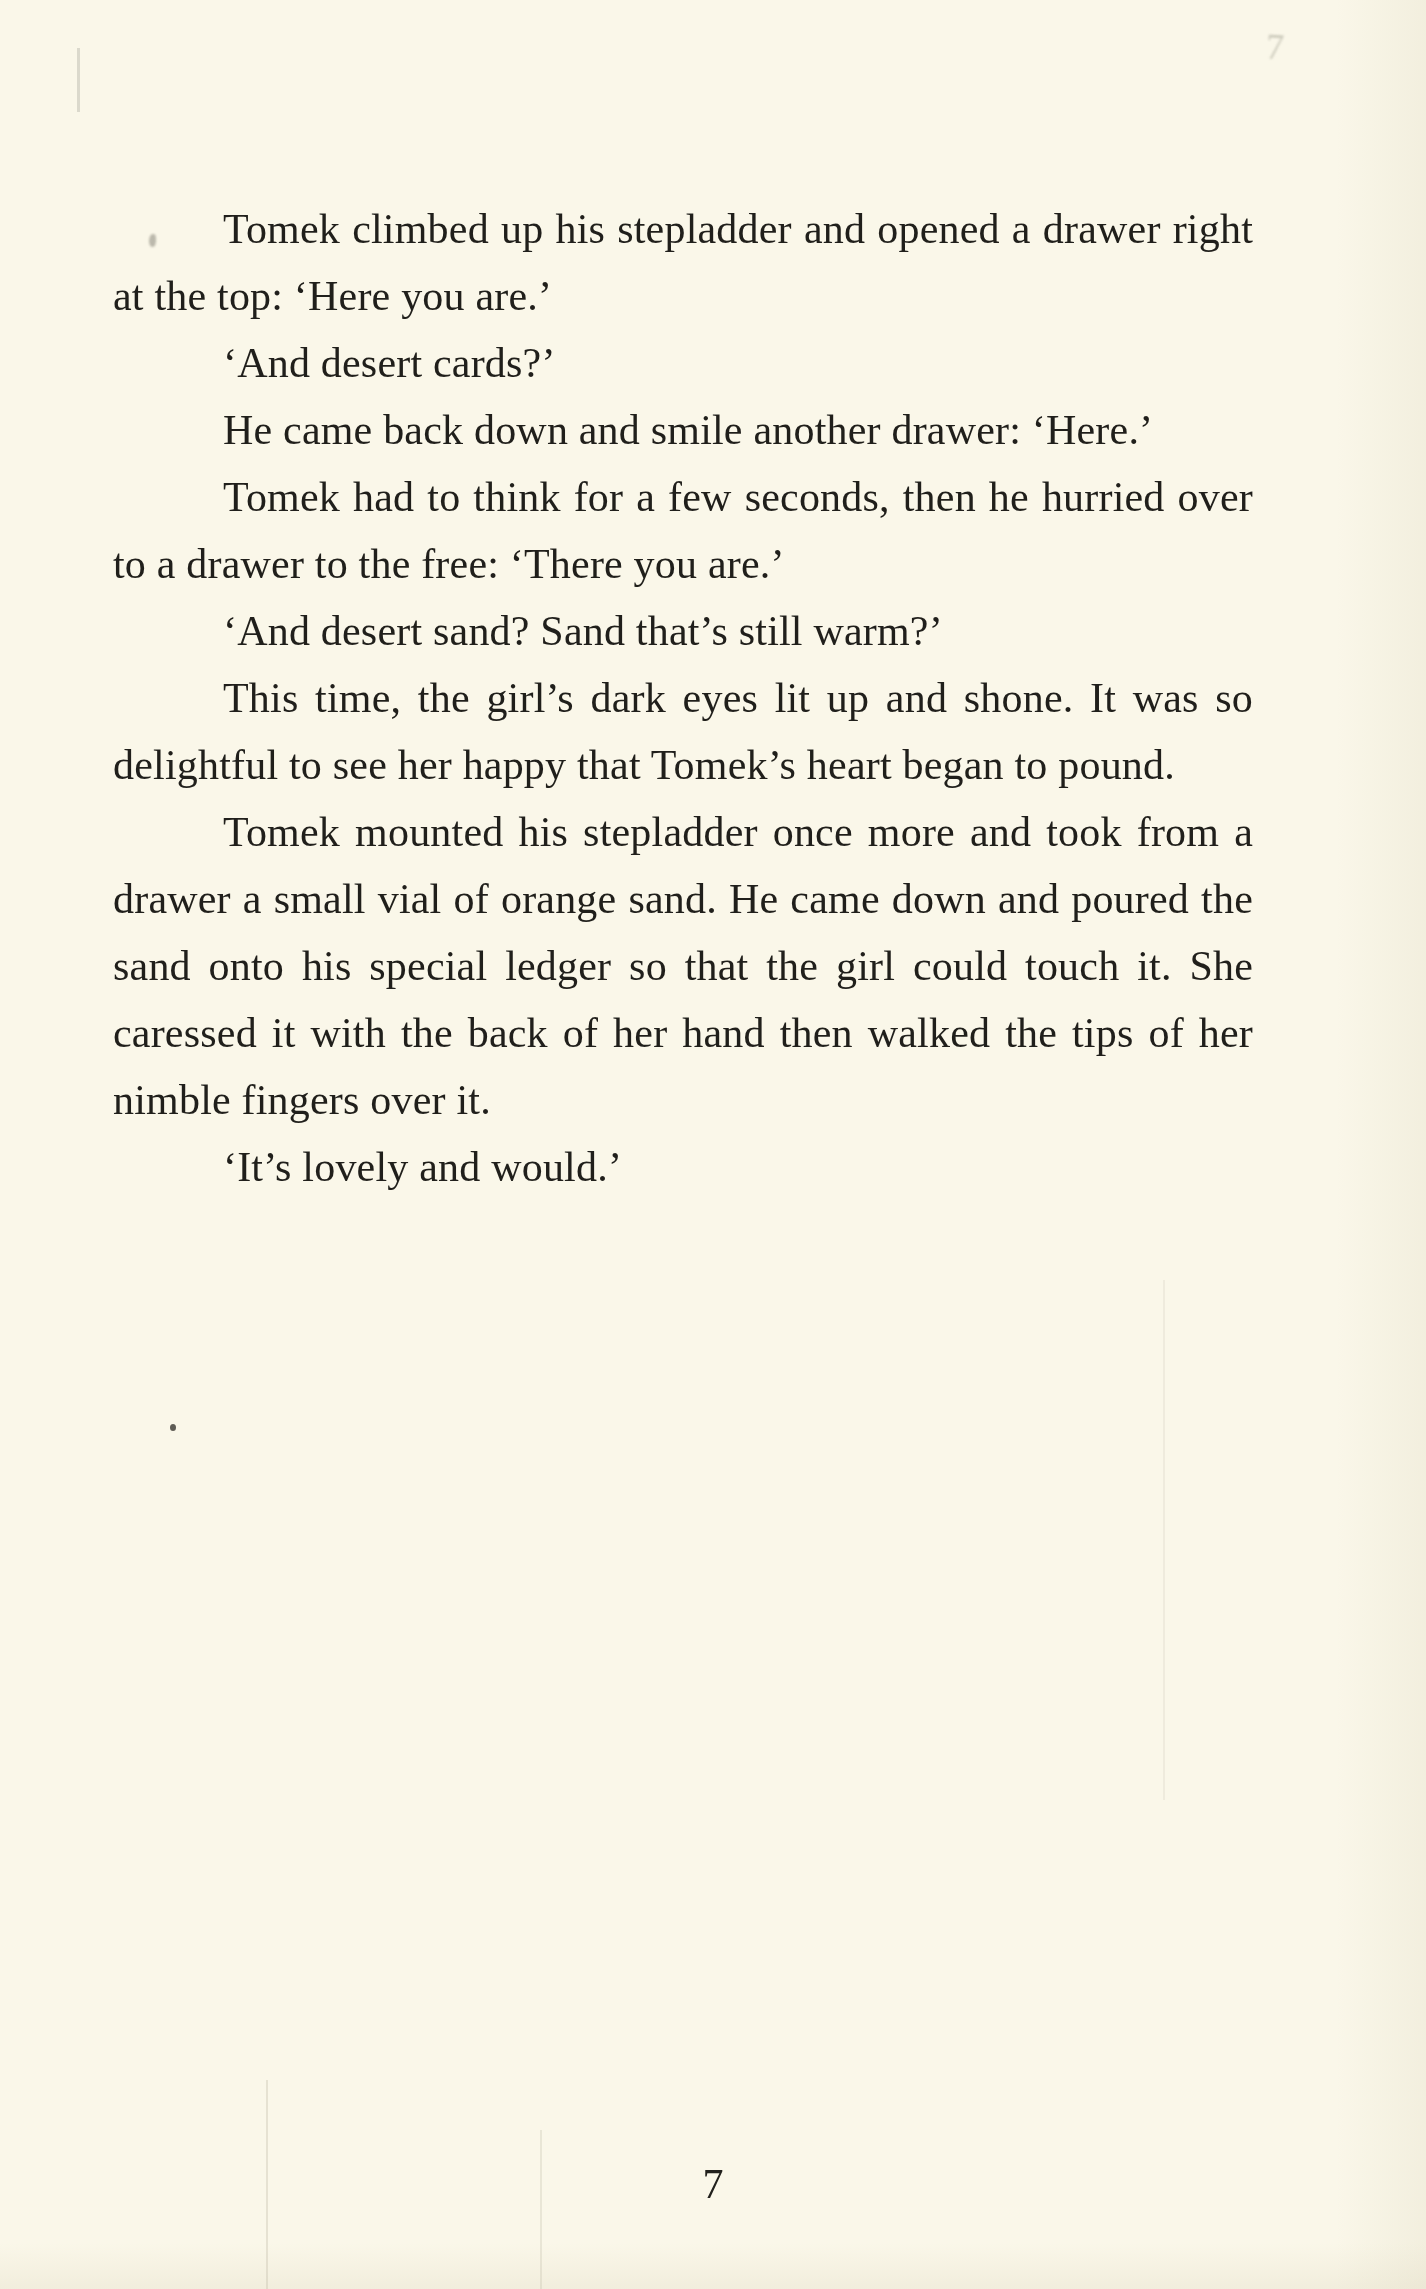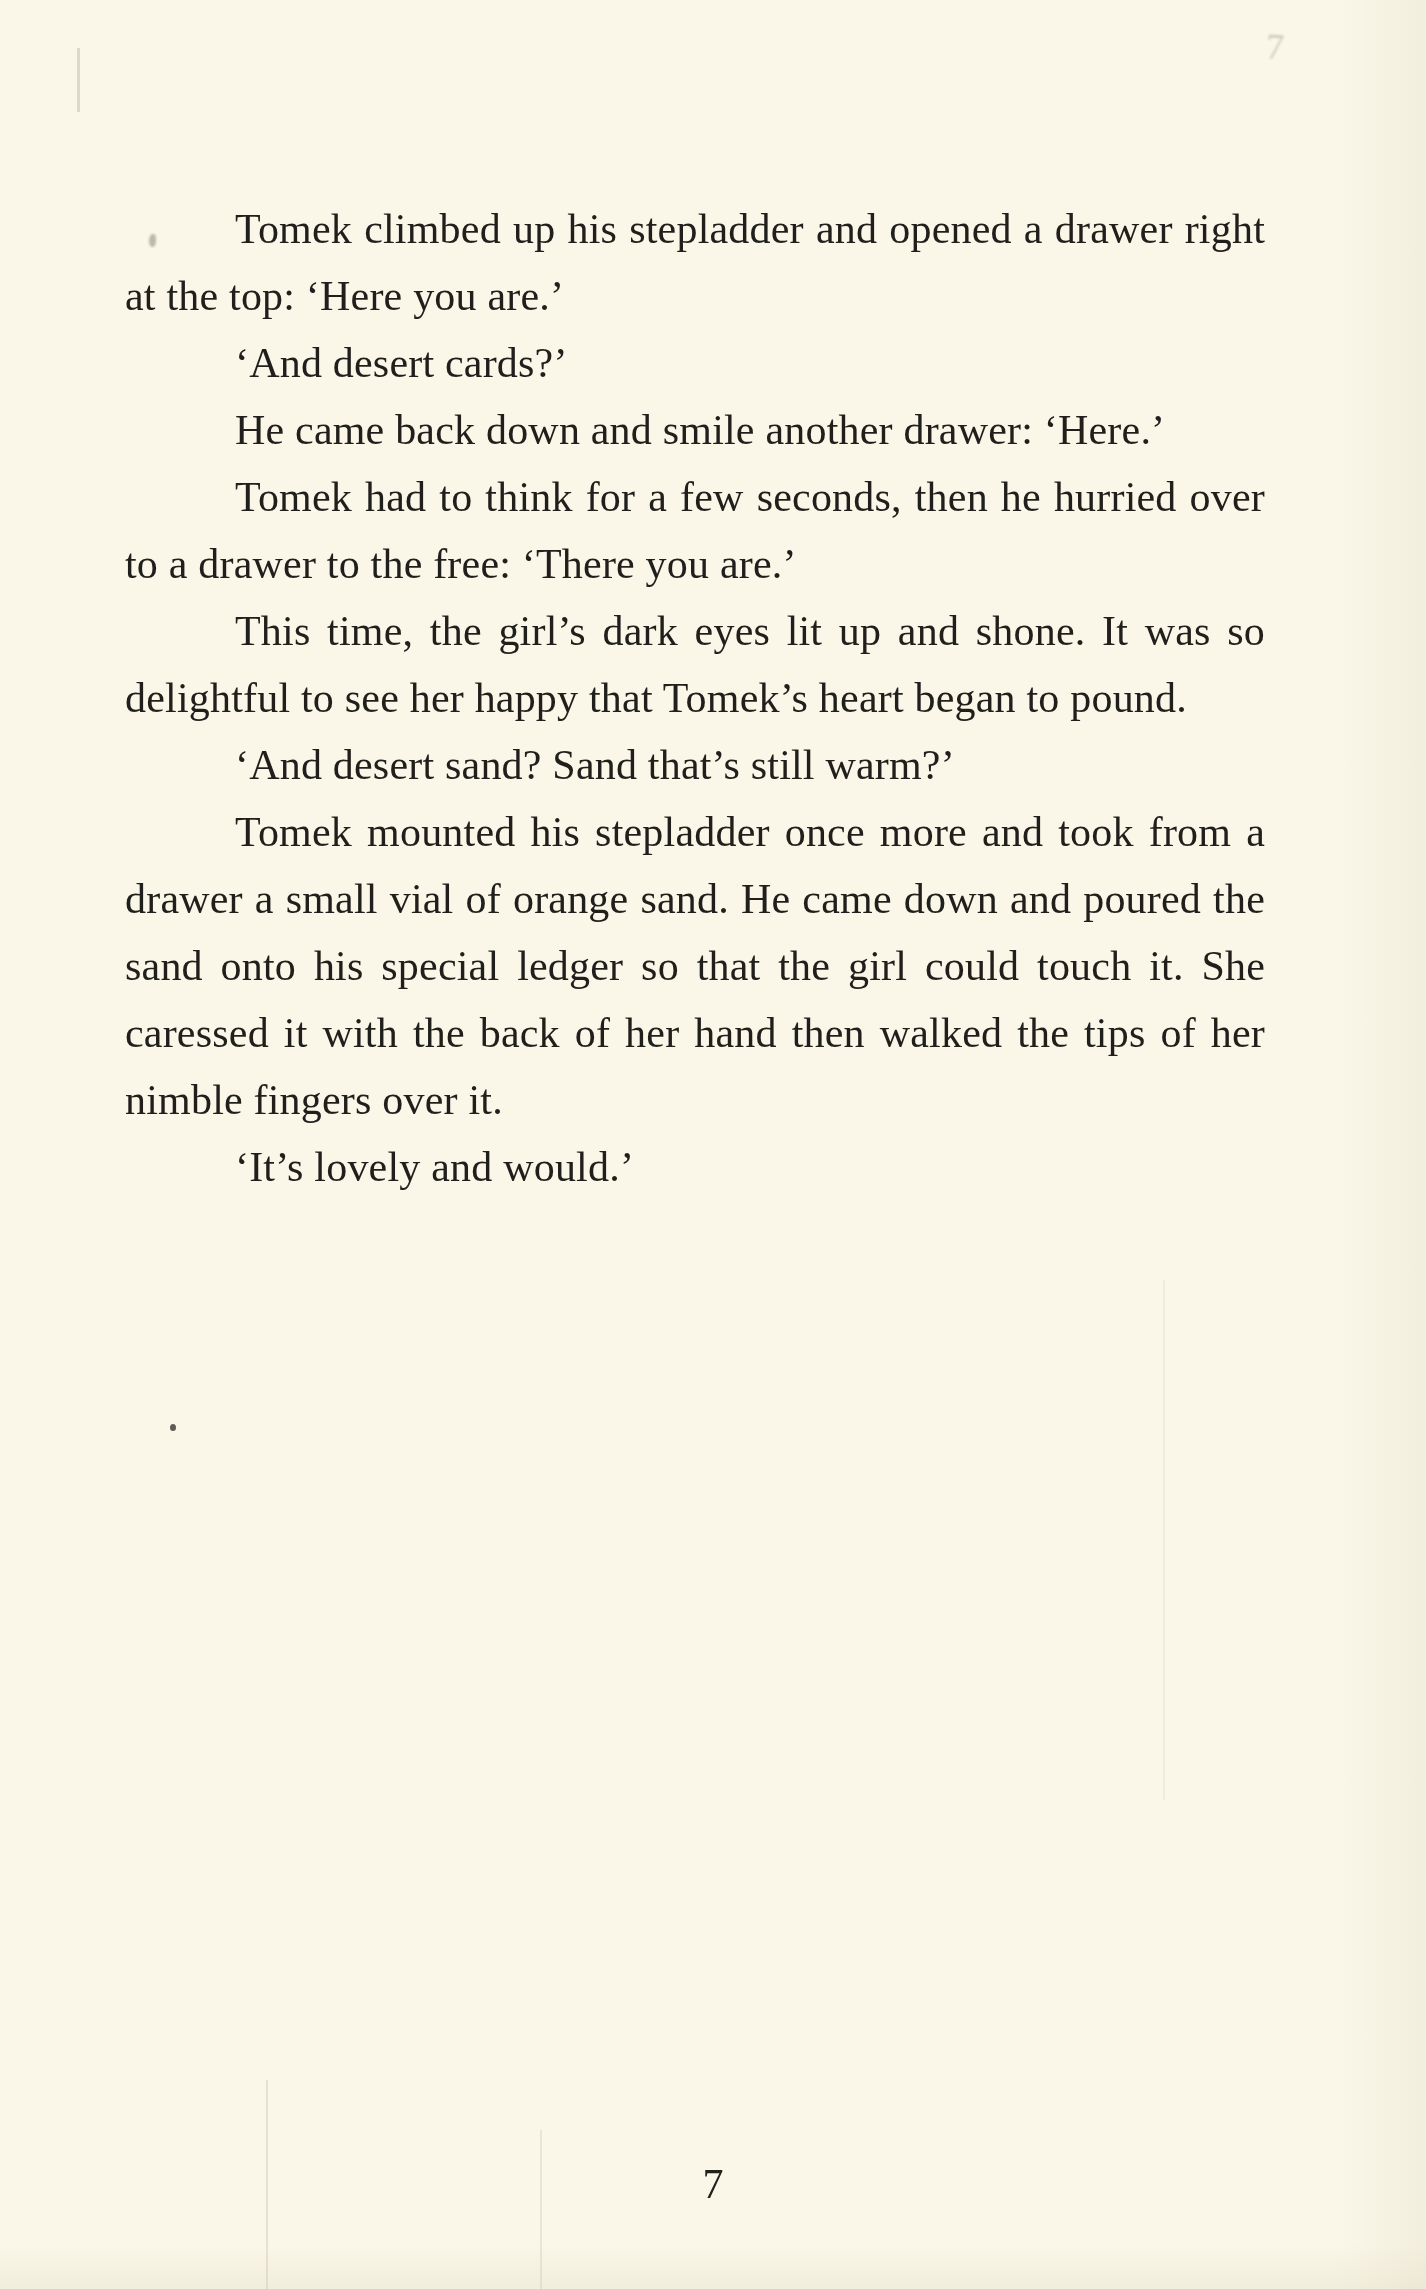--- a/index.html
+++ b/index.html
@@ -28,21 +28,21 @@
   }
   .paper-shade-bottom {
     position: absolute;
     left: 0; bottom: 0;
     width: 100%; height: 46px;
     background: linear-gradient(to bottom, rgba(222,216,192,0), rgba(222,216,192,0.30));
     pointer-events: none;
   }
   .text-block {
     position: absolute;
-    left: 125px;
+    left: 113px;
     top: 196px;
     width: 1140px;
     font-size: 42px;
     line-height: 67px;
     color: #201f1b;
     text-align: justify;
     letter-spacing: 0.2px;
   }
   .text-block p {
     margin: 0;
@@ -137,21 +137,21 @@
   <div class="streak-a"></div>
   <div class="streak-b"></div>
   <div class="streak-c"></div>
   <div class="streak-d"></div>
 
   <div class="text-block" style="color: rgb(32, 31, 27);">
       <p>Tomek climbed up his stepladder and opened a drawer right at the top: ‘Here you are.’</p>
       <p>‘And desert cards?’</p>
       <p>He came back down and smile another drawer: ‘Here.’</p>
       <p>Tomek had to think for a few seconds, then he hurried over to a drawer to the free: ‘There you are.’</p>
+      <p>‘And desert sand? Sand that’s still warm?’</p>
       <p>This time, the girl’s dark eyes lit up and shone. It was so delightful to see her happy that Tomek’s heart began to pound.</p>
-      <p>‘And desert sand? Sand that’s still warm?’</p>
       <p>Tomek mounted his stepladder once more and took from a drawer a small vial of orange sand. He came down and poured the sand onto his special ledger so that the girl could touch it. She caressed it with the back of her hand then walked the tips of her nimble fingers over it.</p>
       <p>‘It’s lovely and would.’</p>
     </div>
 
   <div class="page-number">7</div>
 
 </div>
 
 </body></html>

